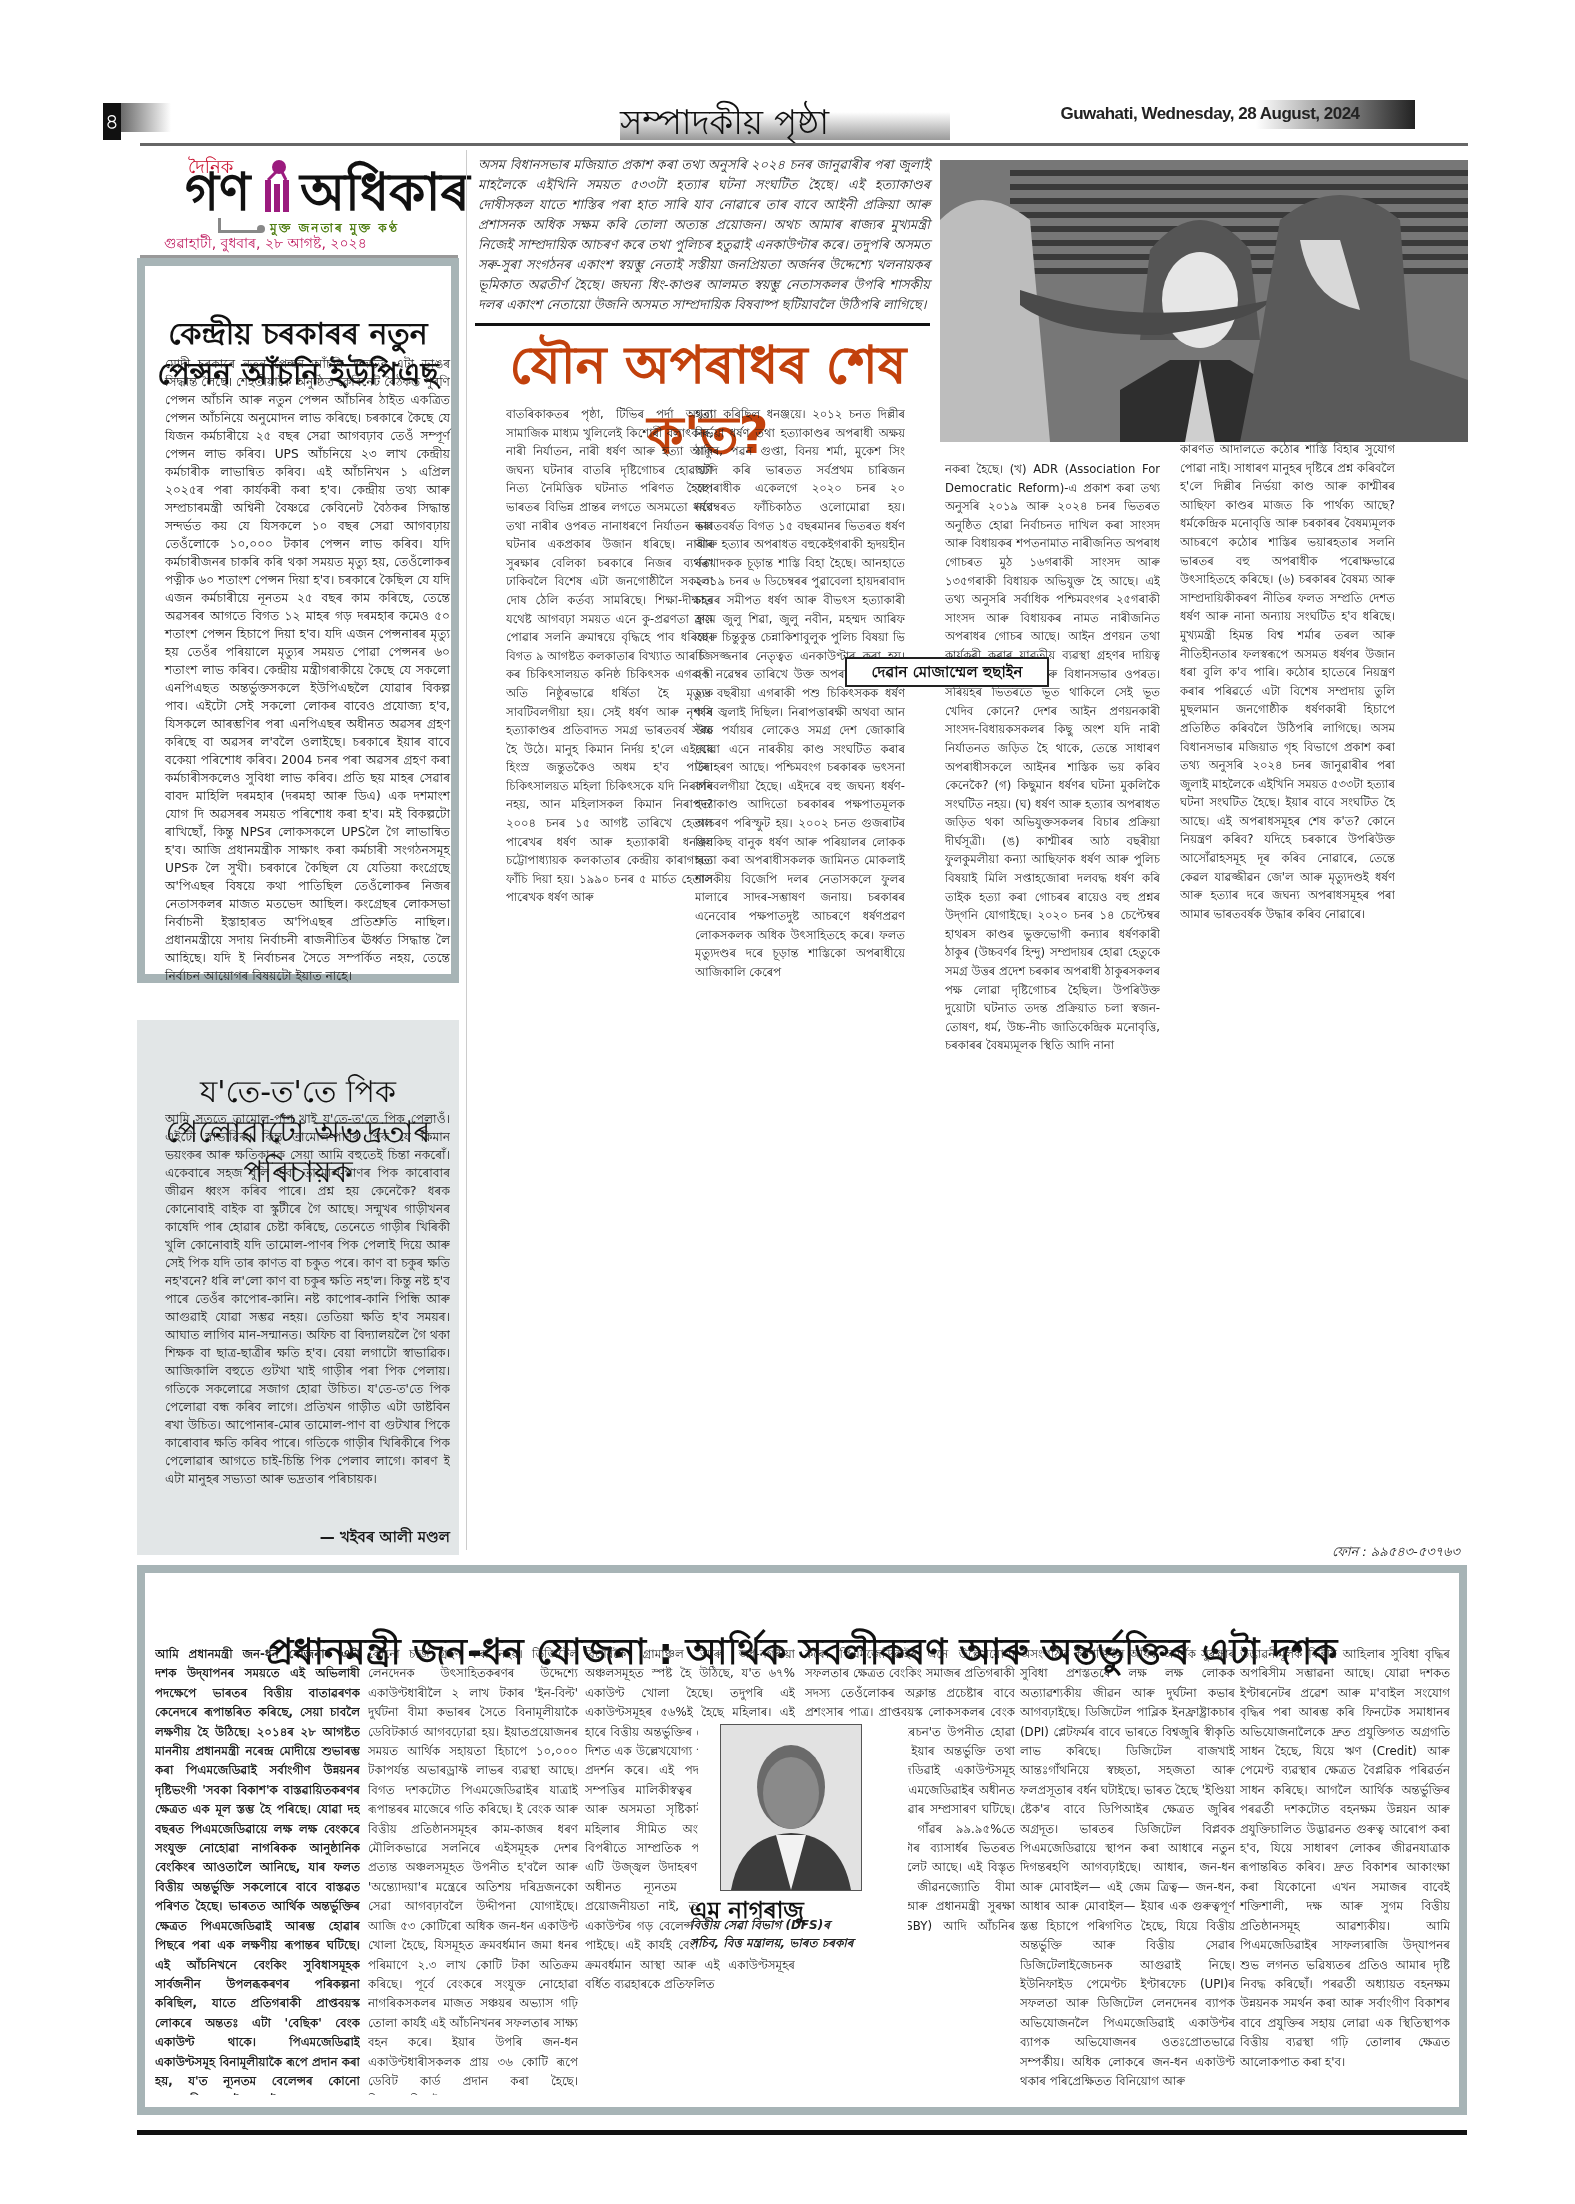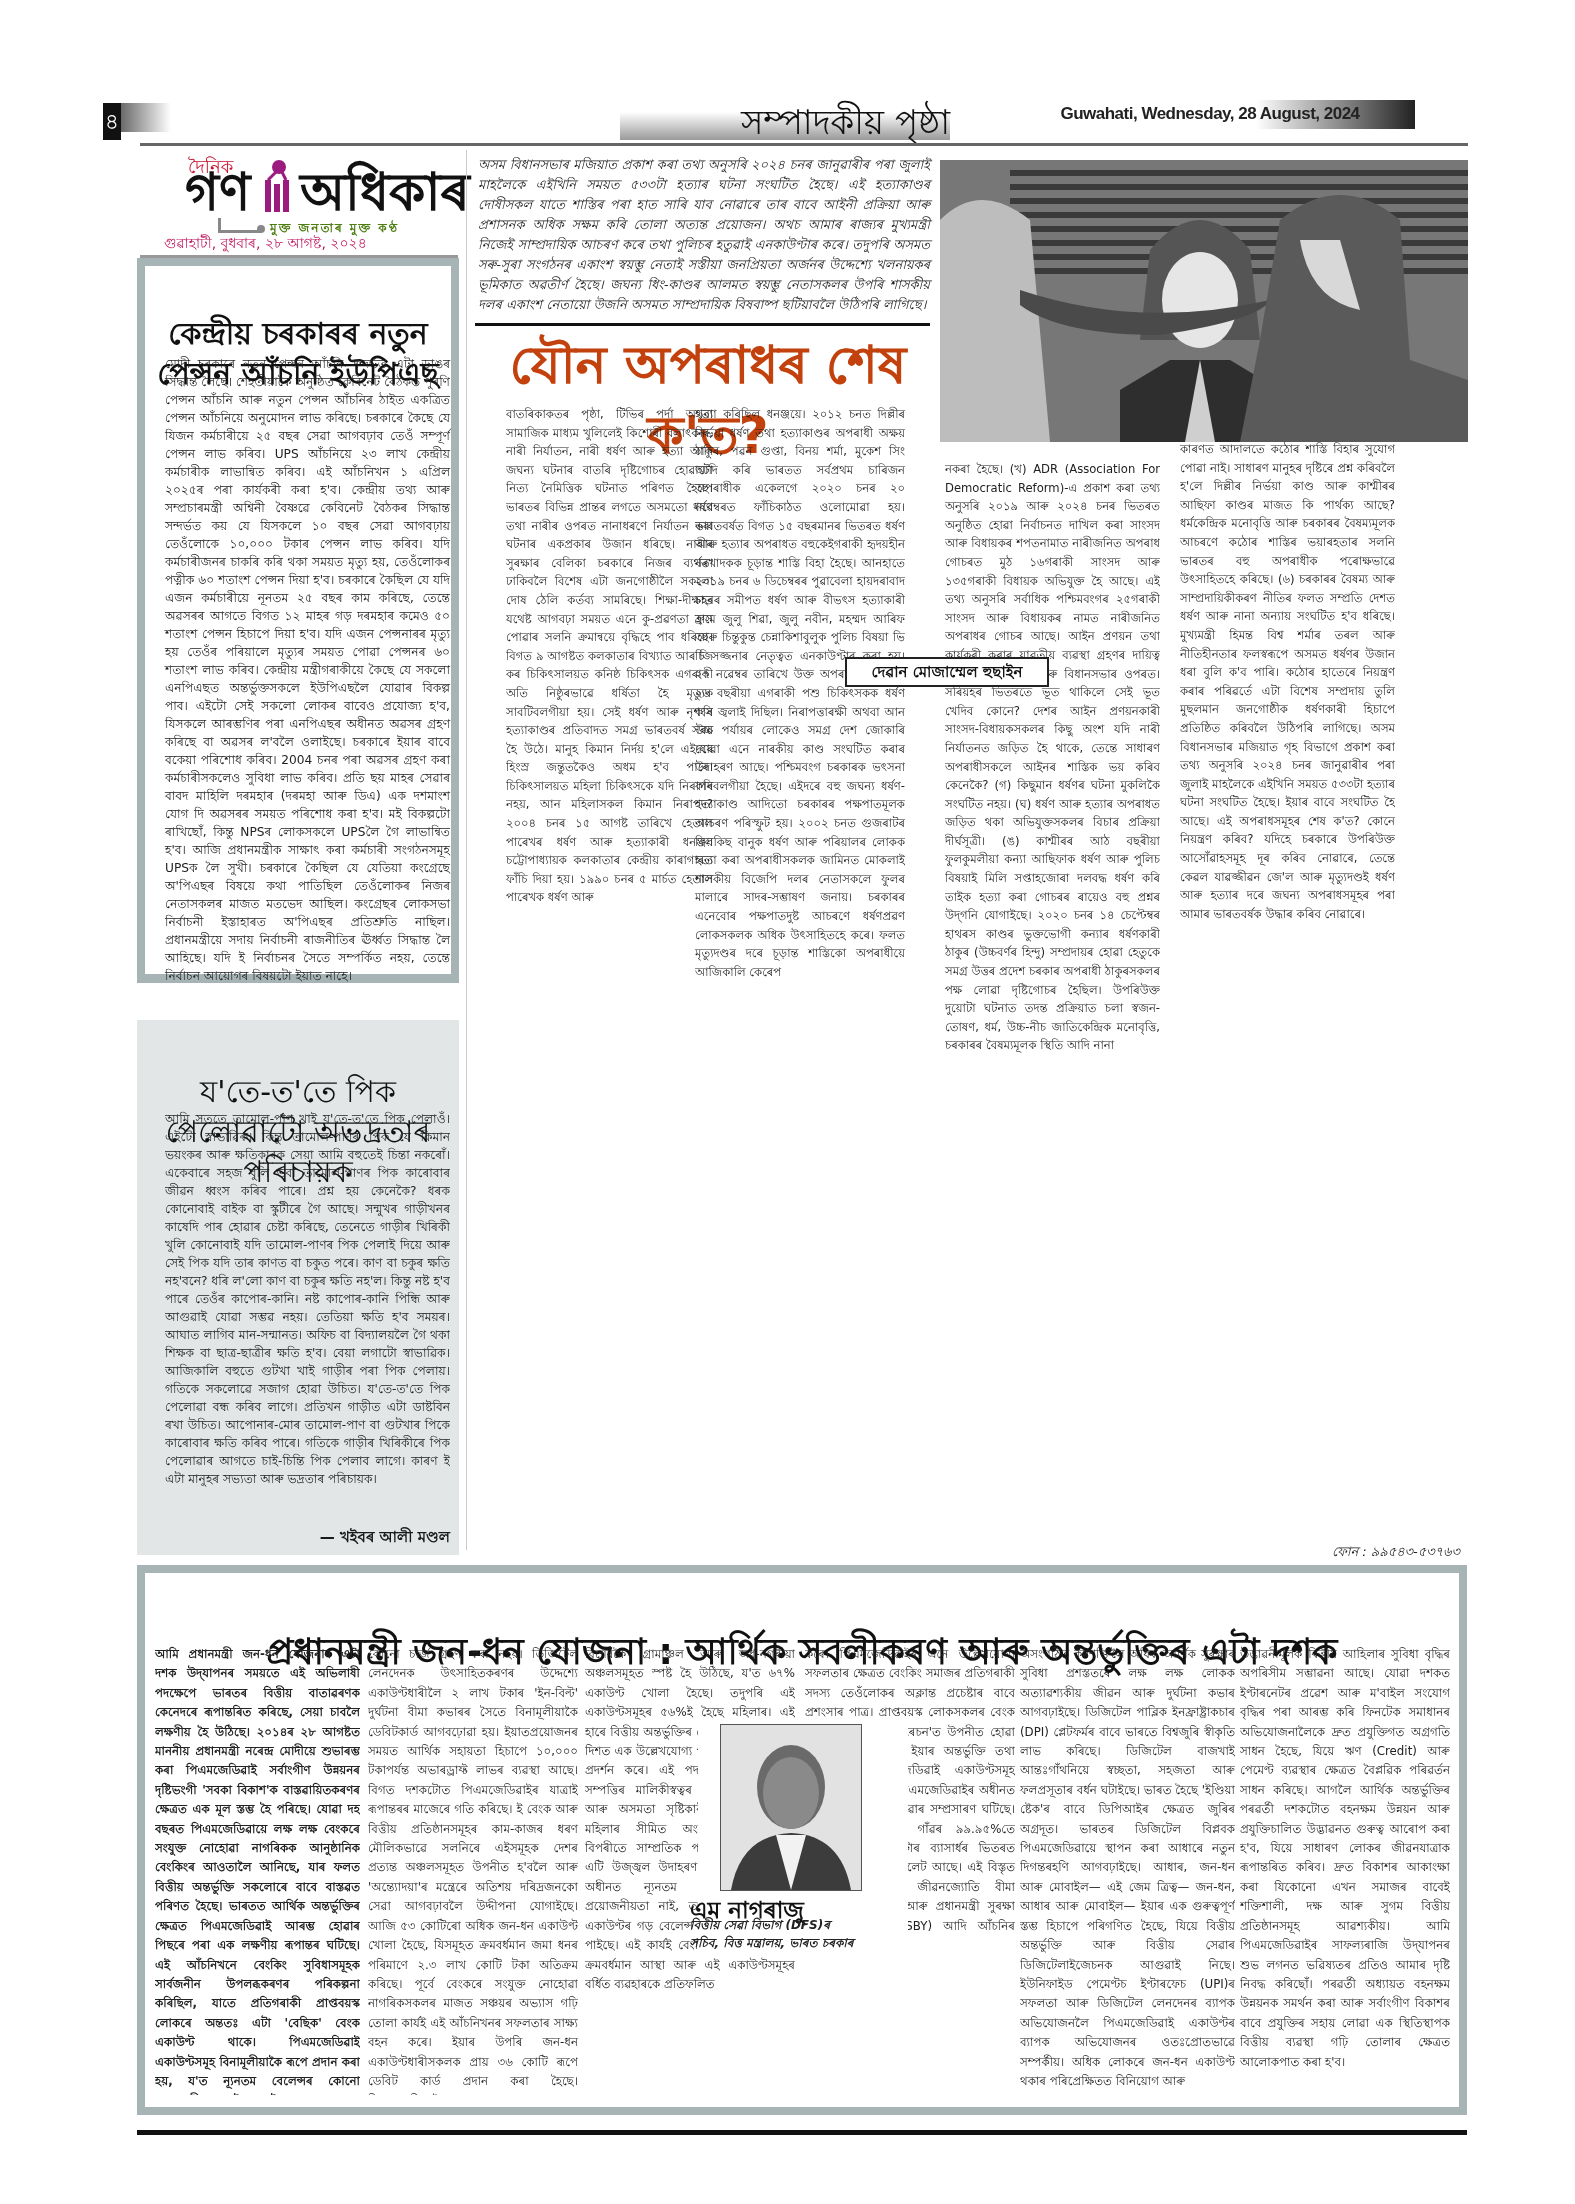--- a/index.html
+++ b/index.html
@@ -6,21 +6,21 @@
   body { width:1575px; height:2204px; position:relative; overflow:hidden;
          font-family:"DejaVu Sans", sans-serif; color:#1a1a1a; }
   .abs { position:absolute; }
   
   #page-num { left:103px; top:103px; width:18px; height:37px; background:#111; color:#fff;
               font-size:22px; line-height:37px; text-align:center; }
   #page-num-fade { left:121px; top:103px; width:50px; height:29px;
               background:linear-gradient(to right,#6a6a6a,#ffffff); }
   #section-band { left:620px; top:112px; width:330px; height:28px;
               background:linear-gradient(to bottom,#ffffff,#9a9a9a); }
-  #section-title { left:620px; top:96px; width:330px; text-align:right;
+  #section-title { left:620px; top:96px; width:330px; text-align:left;
               font-family:"DejaVu Serif", serif; font-size:34px; color:#111; }
   #date-band { left:1150px; top:100px; width:265px; height:29px;
               background:linear-gradient(to right,#ffffff 40%,#222222); }
   #date-line { left:1020px; top:104px; width:380px; text-align:center;
               font-family:"Liberation Sans", sans-serif; font-weight:bold; font-size:17px; letter-spacing:-0.5px; color:#222; }
   #header-rule { left:140px; top:143px; width:1328px; height:3px; background:#666; }
   #mast-dainik { left:188px; top:153px; font-size:18px; color:#c8102e; font-family:"DejaVu Serif", serif; }
   #mast-gana { left:185px; top:166px; font-size:52px; font-weight:bold; color:#111; font-family:"DejaVu Sans", sans-serif; line-height:52px;}
   #mast-logo { left:262px; top:160px; width:34px; height:56px; }
   #mast-adhikar { left:300px; top:166px; font-size:52px; font-weight:bold; color:#111; line-height:52px; }

